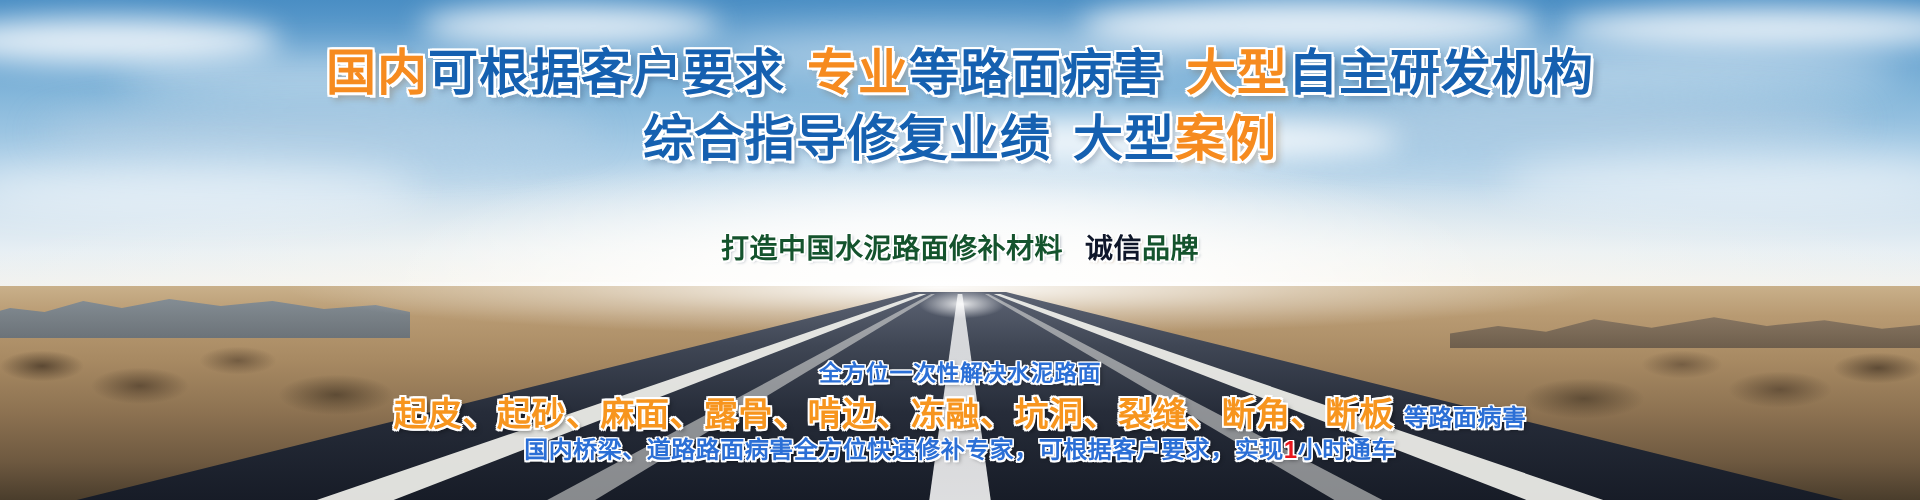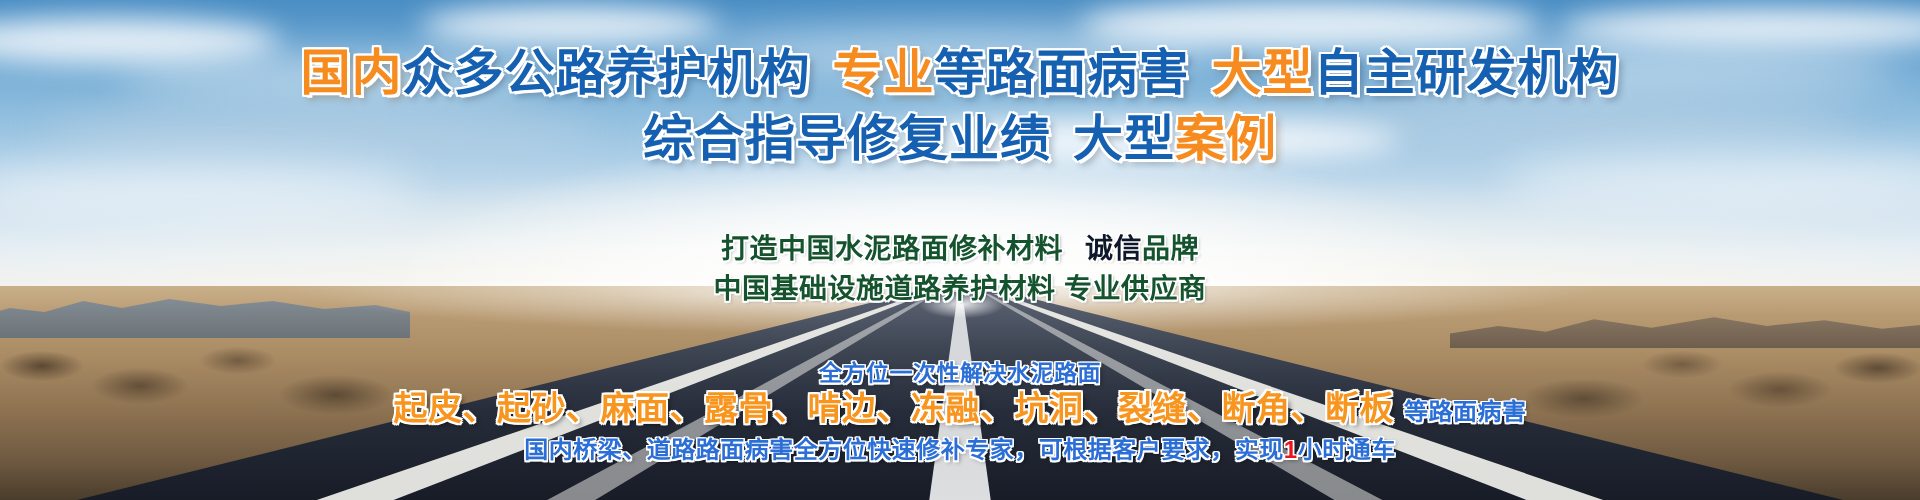--- a/index.html
+++ b/index.html
@@ -144,21 +144,21 @@
     text-shadow:1.5px 0 0 #fff,-1.5px 0 0 #fff,0 1.5px 0 #fff,0 -1.5px 0 #fff,
                 1.5px 1.5px 0 #fff,-1.5px 1.5px 0 #fff,1.5px -1.5px 0 #fff,-1.5px -1.5px 0 #fff,
                 2px 2px 3px rgba(120,70,20,.35);
   }
 
   .bottom{
     position:absolute; left:0; width:1920px; text-align:center;
     font-weight:bold; white-space:nowrap;
   }
   .b1{ top:358px; font-size:23px; line-height:30px; letter-spacing:.5px;}
-  .b2{ top:388px; font-size:34px; line-height:40px; letter-spacing:.5px;}
+  .b2{ top:388px; font-size:34px; line-height:52px; letter-spacing:.5px;}
   .b3{ top:434px; font-size:24px; line-height:32px; letter-spacing:.5px;}
 
   .bblue{
     color:#2b6fd6;
     text-shadow:1.5px 0 0 #fff,-1.5px 0 0 #fff,0 1.5px 0 #fff,0 -1.5px 0 #fff,
                 1.5px 1.5px 0 #fff,-1.5px 1.5px 0 #fff,1.5px -1.5px 0 #fff,-1.5px -1.5px 0 #fff,
                 2px 2px 4px rgba(0,0,0,.55);
     margin-top:42px;
   }
   .borange{
@@ -203,34 +203,30 @@
 
   <div class="road"></div>
   <div class="edgeL2"></div>
   <div class="edgeR2"></div>
   <div class="edgeL"></div>
   <div class="edgeR"></div>
   <div class="laneC"></div>
   <div class="roadGlow"></div>
 
   <div class="headline h1">
-    <span class="orange">国内</span><span class="blue">众多公路养护机构</span><span class="gap"></span><span class="orange">专业</span><span class="blue">等路面病害</span><span class="gap"></span><span class="orange">大型</span><span class="blue">自主研发机构</span>
+    <span class="orange">国内</span><span class="blue">可根据客户要求</span><span class="gap"></span><span class="orange">专业</span><span class="blue">等路面病害</span><span class="gap"></span><span class="orange">大型</span><span class="blue">自主研发机构</span>
   </div>
 
   <div class="headline h2">
     <span class="blue">综合指导修复业绩</span><span class="gap"></span><span class="blue">大型</span><span class="orange">案例</span>
   </div>
 
   <div class="subblock sb1">
     <span class="sblue">打造中国水泥路面修补材料</span><span class="gap"></span><span class="sorange">诚信</span><span class="sblue">品牌</span>
   </div>
-  <div class="subblock sb2">
-    <span class="sblue">中国基础设施道路养护材料</span>
-    <span class="sblue">专业供应商</span>
-  </div>
 
   <div class="bottom b1">
     <span class="bblue">全方位一次性解决水泥路面</span>
   </div>
 
   <div class="bottom b2">
     <span class="borange">起皮、起砂、麻面、露骨、啃边、冻融、坑洞、裂缝、断角、断板</span><span class="gap" style="width:10px"></span><span class="bblue" style="font-size:24px">等路面病害</span>
   </div>
 
   <div class="bottom b3">

